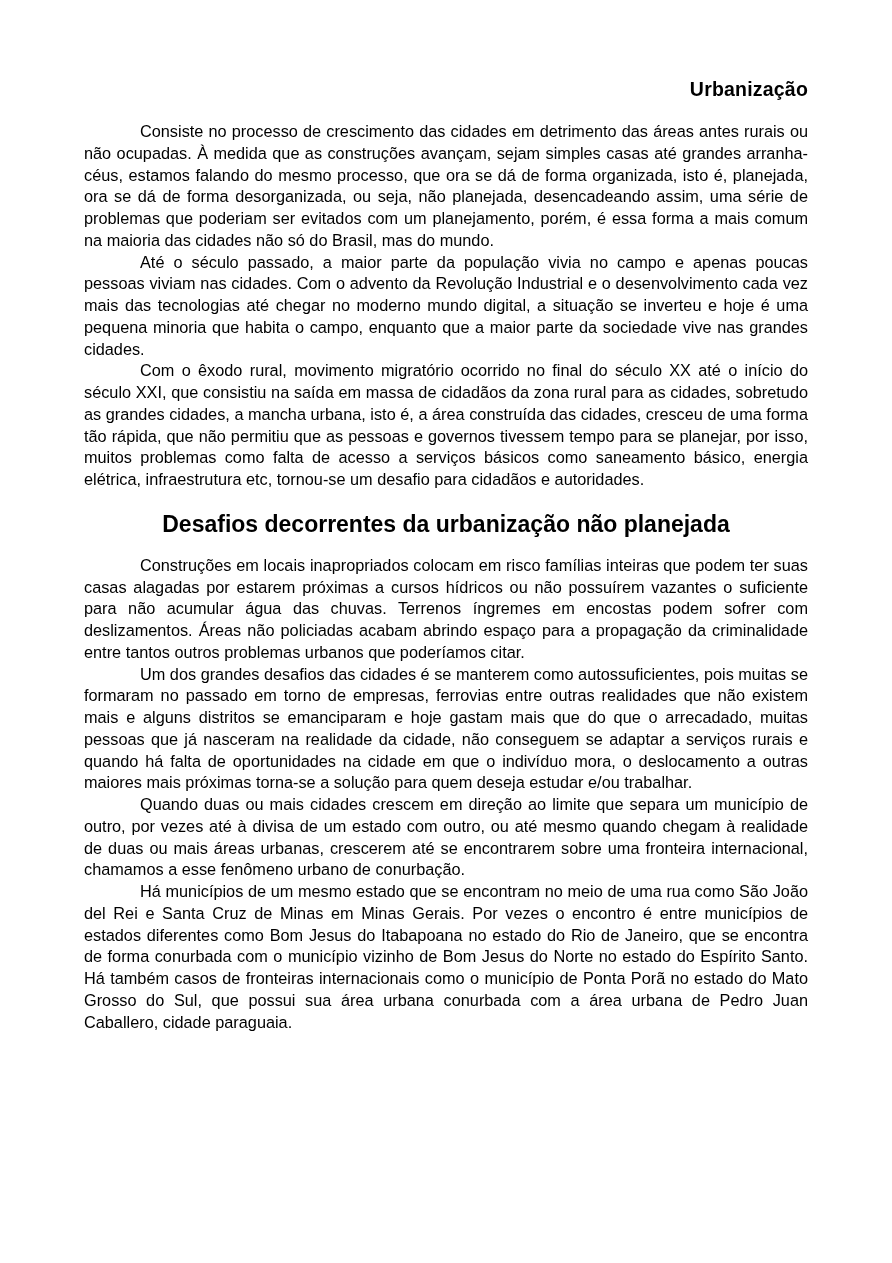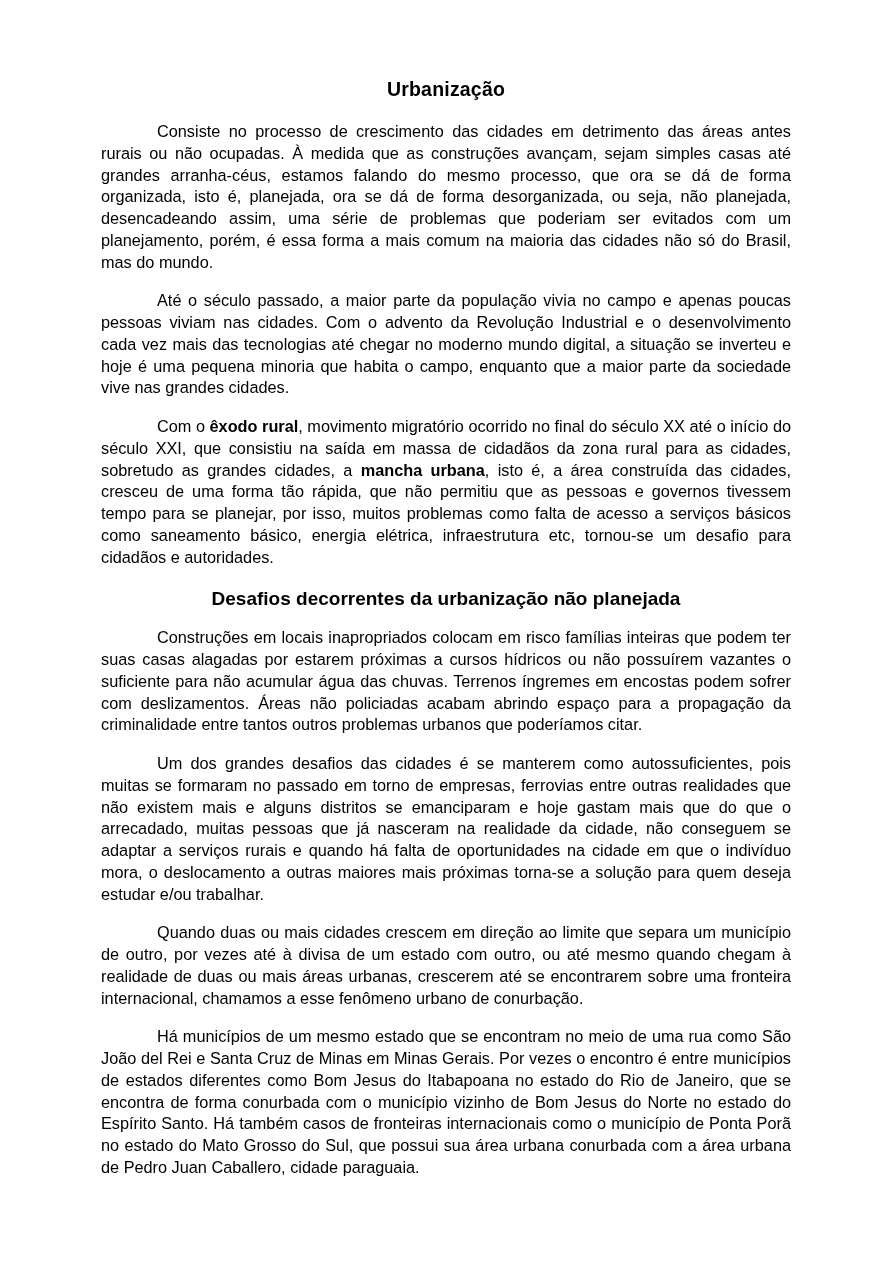--- a/index.html
+++ b/index.html
@@ -17,45 +17,45 @@
     height: 1263px;
     box-sizing: border-box;
     background: #ffffff;
     padding: 78px 84px 40px 84px;
     position: relative;
     overflow: hidden;
   }
   .doc-title {
     font-size: 19.5px;
     font-weight: bold;
-    text-align: center;
+    text-align: right;
     margin: 0 0 20px 0;
     letter-spacing: 0.2px;
   }
   .section-heading {
-    font-size: 19px;
+    font-size: 23px;
     font-weight: bold;
     text-align: center;
     margin: 20px 0 17px 0;
   }
   p.para {
     font-size: 16.3px;
     line-height: 1.335;
     text-align: justify;
     text-justify: inter-word;
-    margin: 17px;
+    margin: 0;
     text-indent: 56px;
     -webkit-hyphens: none;
     hyphens: none;
   }
   p.para + p.para {
     margin-top: 0;
   }
   strong {
-    font-weight: bold;
+    font-weight: normal;
   }
 </style>
 </head>
 <body>
 
 <div class="page">
 
   <h1 class="doc-title">Urbanização</h1>
 
   <p class="para">Consiste no processo de crescimento das cidades em detrimento das áreas antes rurais ou não ocupadas. À medida que as construções avançam, sejam simples casas até grandes arranha-céus, estamos falando do mesmo processo, que ora se dá de forma organizada, isto é, planejada, ora se dá de forma desorganizada, ou seja, não planejada, desencadeando assim, uma série de problemas que poderiam ser evitados com um planejamento, porém, é essa forma a mais comum na maioria das cidades não só do Brasil, mas do mundo.</p>

